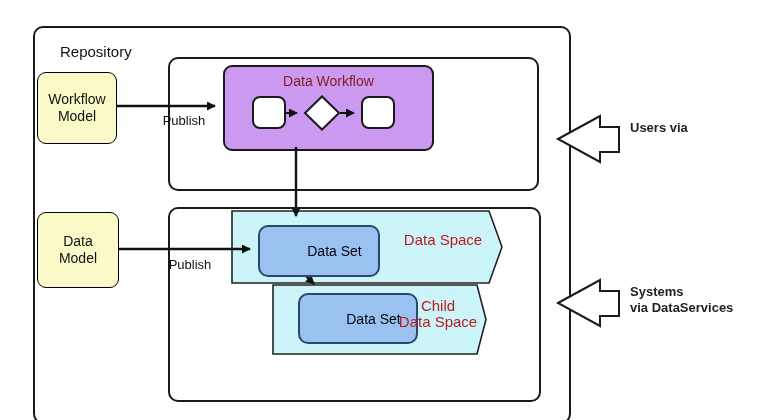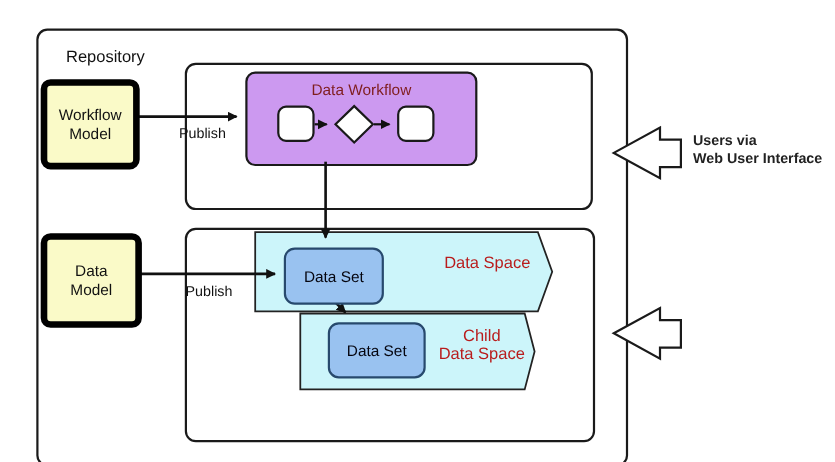--- a/index.html
+++ b/index.html
@@ -8,33 +8,33 @@
     font-family:"Liberation Sans", sans-serif; color:#111; overflow:hidden;
   }
   .frame {
     position:absolute; background:#ffffff;
     border:2px solid #1a1a1a; border-radius:10px;
   }
   .repo-label {
     position:absolute; font-size:15px; color:#111; white-space:nowrap;
   }
   .model-box {
-    position:absolute; background:#fafac8; border:6px solid #000000; border-radius:9px;
+    position:absolute; background:#fafac8; border:1px solid #000000; border-radius:9px;
     display:flex; align-items:center; justify-content:center;
   }
   .model-box .lbl { width:66px; text-align:center; font-size:14px; line-height:1.22; }
   .purple-box {
     position:absolute; background:#cc99f0; border:2px solid #1a1a1a; border-radius:9px;
   }
   .purple-title {
     position:absolute; top:6px; left:0; right:0; text-align:center; font-size:14px; color:#7f1d1d;
   }
   .dataset-box {
     position:absolute; background:#99c2f0; border:2px solid #27496d; border-radius:10px;
-    display:flex; align-items:center; justify-content:center; font-size:14px; color:#05050f;
+    display:flex; align-items:center; justify-content:center; font-size:14px; color:#05050f;padding-left:31px;
   }
   .publish {
     position:absolute; font-size:13px; font-weight:normal; color:#111;
     text-align:center; white-space:nowrap;
   }
   .space-label {
     position:absolute; font-size:15px; color:#b91c1c; text-align:center; line-height:16px;
   }
   .annotation {
     position:absolute; font-size:13px; font-weight:bold; color:#222; line-height:16px;
@@ -101,16 +101,19 @@
   </div>
 
   <div class="space-label" style="left:383px; top:232px; width:120px;">Data Space</div>
   <div class="space-label" style="left:378px; top:298px; width:120px;">
     <span style="display:block;">Child</span>
     <span style="display:block;">Data Space</span>
   </div>
 
   <div class="annotation" style="left:630px; top:120px;">
     <span>Users via</span>
-    <span>Web User Interface</span>
+  </div>
+  <div class="annotation" style="left:630px; top:284px;">
+    <span>Systems</span>
+    <span>via DataServices</span>
   </div>
 
 </div>
 
 </body></html>

